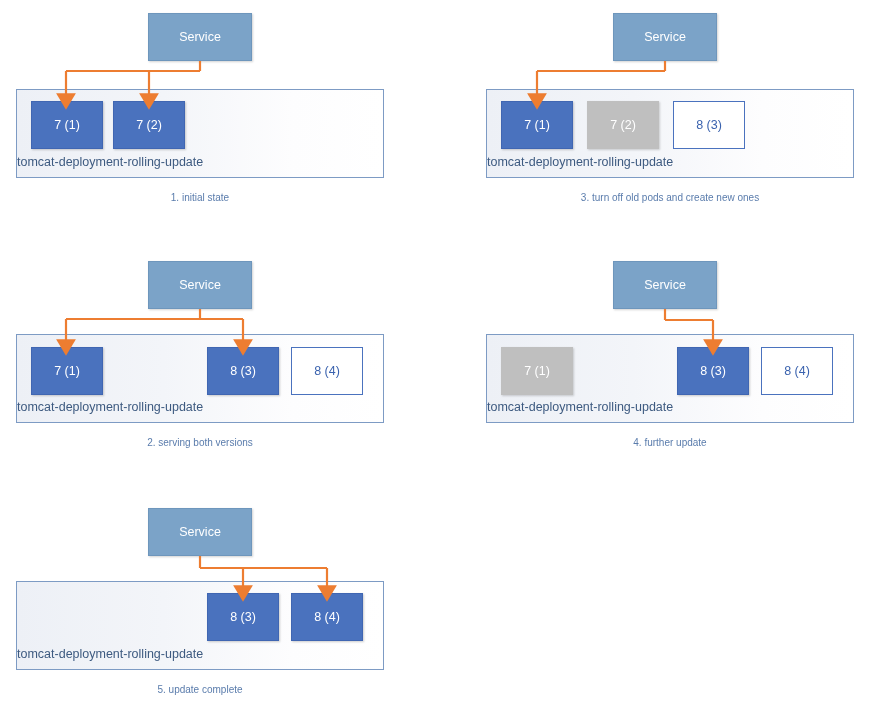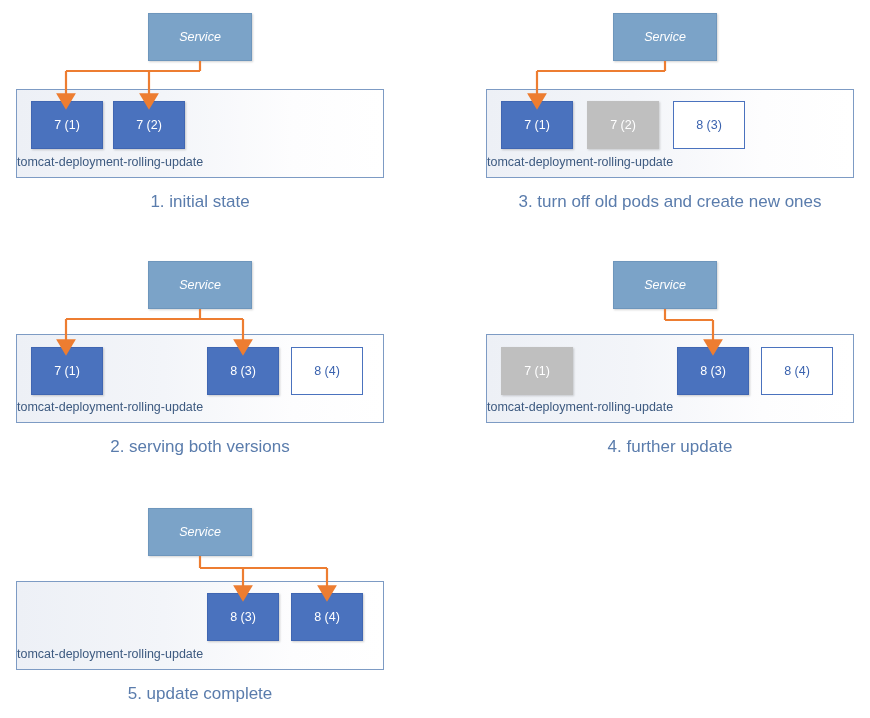--- a/index.html
+++ b/index.html
@@ -34,21 +34,20 @@
     background: #7BA3C8;
     border: 1px solid #6E96BC;
     box-shadow: 1px 1px 2px rgba(0,0,0,0.18);
     color: #ffffff;
     font-size: 12.5px;
     display: flex;
     align-items: center;
     justify-content: center;
     box-sizing: border-box;
     z-index: 3;
-    font-style: italic;
   }
 
   
   .deployment {
     position: absolute;
     border: 1px solid #7D9BC4;
     background: linear-gradient(to right, #EDF0F6 0%, #F3F5F9 40%, #FDFDFE 75%, #FFFFFF 100%);
     box-sizing: border-box;
     z-index: 1;
   }
@@ -89,21 +88,21 @@
     border: 1px solid #4A72BE;
     color: #3A62AE;
     box-shadow: none;
   }
 
   
   .caption {
     position: absolute;
     text-align: center;
     color: #5A7CAC;
-    font-size: 17px;
+    font-size: 10px;
     white-space: nowrap;
   }
 
   
   .arrows {
     position: absolute;
     left: 0; top: 0;
     width: 870px;
     height: 718px;
     pointer-events: none;

